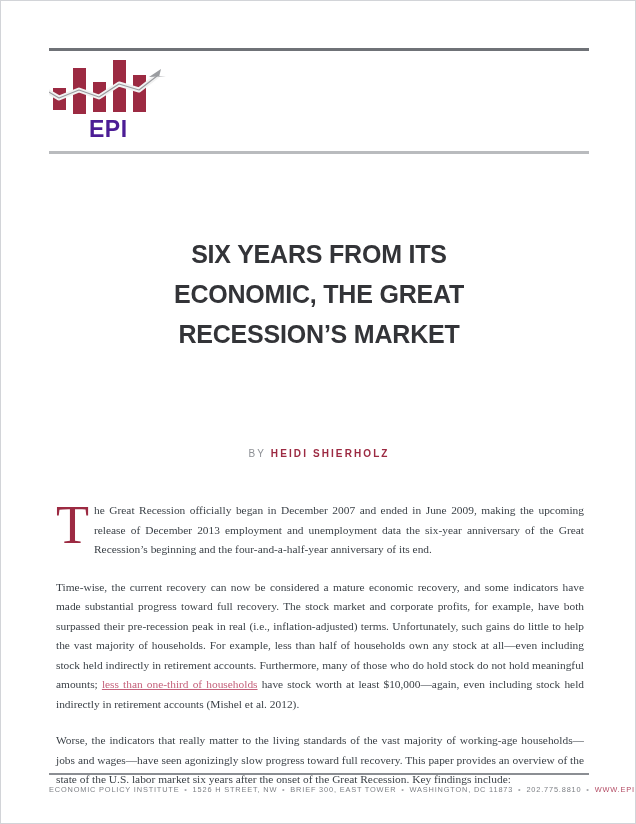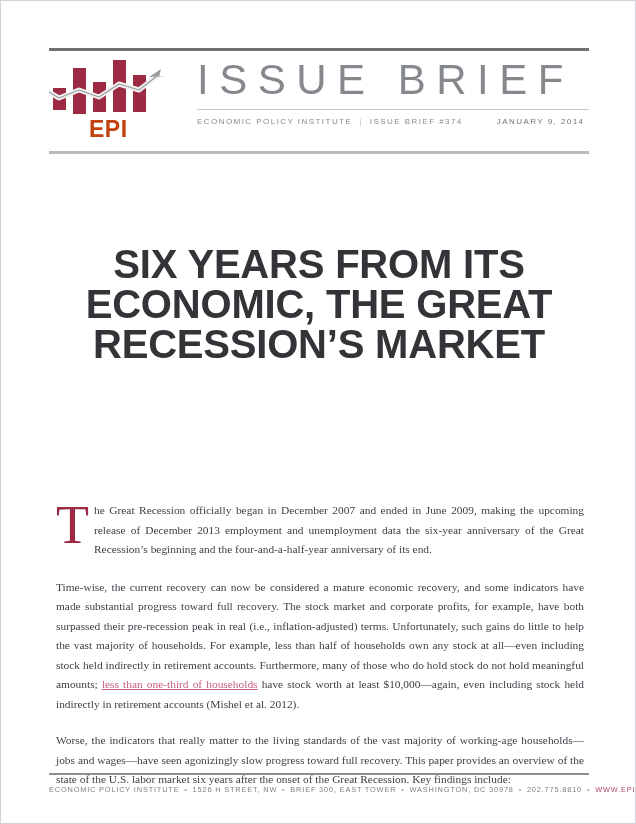--- a/index.html
+++ b/index.html
@@ -54,21 +54,21 @@
     height: 66px;
   }
   .logo-epi {
     position: absolute;
     left: 40px;
     top: 61px;
     font-family: "Liberation Sans", sans-serif;
     font-weight: 700;
     font-size: 23px;
     letter-spacing: 0.5px;
-    color: #c2410c;
+    color: #4c1d95;
     line-height: 1;
   }
   .brand-block {
     position: absolute;
     left: 148px;
     top: 0px;
     width: 392px;
   }
   .brand-title {
     font-family: "Liberation Sans", sans-serif;
@@ -114,21 +114,21 @@
 
   
   .doc-title {
     position: absolute;
     left: 68px;
     top: 216px;
     width: 500px;
     text-align: center;
     font-family: "Liberation Sans", sans-serif;
     font-weight: 700;
-    font-size: 40px;
+    font-size: 25px;
     line-height: 40px;
     letter-spacing: -0.2px;
     color: #333438;
   }
   .byline {
     position: absolute;
     left: 68px;
     top: 447px;
     width: 500px;
     text-align: center;
@@ -222,42 +222,36 @@
         <rect x="44" y="25" width="13" height="30" fill="#9c2a42"></rect>
         <rect x="64" y="3" width="13" height="52" fill="#9c2a42"></rect>
         <rect x="84" y="18" width="13" height="37" fill="#9c2a42"></rect>
         <polyline points="-2,34 10,41 30,33 50,40 70,27 90,33 108,19" fill="none" stroke="#f2f2f2" stroke-width="5" stroke-linejoin="round" stroke-linecap="round"></polyline>
         <polyline points="-2,34 10,41 30,33 50,40 70,27 90,33 108,19" fill="none" stroke="#9a9ca0" stroke-width="1.2" stroke-linejoin="round" stroke-linecap="round"></polyline>
         <path d="M100,20 L112,12 L110,20 L117,19 Z" fill="#9a9ca0"></path>
       </svg>
       <div class="logo-epi">EPI</div>
     </div>
 
-    <div class="brand-block">
-      <div class="brand-title">ISSUE BRIEF</div>
-      <div class="brand-rule"></div>
-      <div class="brand-meta">
-        <span>ECONOMIC POLICY INSTITUTE</span>
-        <span class="sep">|</span>
-        <span>ISSUE BRIEF #374</span>
-        <span class="date">JANUARY 9, 2014</span>
-      </div>
-    </div>
 
   </div>
 
   <div class="rule-header-bottom"></div>
 
   <h1 class="doc-title">
     <span>SIX YEARS FROM ITS</span><br>
     <span>ECONOMIC, THE GREAT</span><br>
     <span>RECESSION’S MARKET</span><br>
     <br>
   </h1>
 
+  <div class="byline">
+    <span class="by">BY</span>
+    <span class="author">HEIDI SHIERHOLZ</span>
+  </div>
 
   <div class="body-copy">
 
     <p class="para lead">
       <span class="dropcap">T</span><span>he Great Recession officially began in December 2007 and ended in June 2009, making the upcoming release of December 2013 employment and unemployment data the six-year anniversary of the Great Recession’s beginning and the four-and-a-half-year anniversary of its end.</span>
     </p>
 
     <p class="para">
       <span>Time-wise, the current recovery can now be considered a mature economic recovery, and some indicators have made substantial progress toward full recovery. The stock market and corporate profits, for example, have both surpassed their pre-recession peak in real (i.e., inflation-adjusted) terms. Unfortunately, such gains do little to help the vast majority of households. For example, less than half of households own any stock at all—even including stock held indirectly in retirement accounts. Furthermore, many of those who do hold stock do not hold meaningful amounts; </span><span class="link">less than one-third of households</span><span> have stock worth at least $10,000—again, even including stock held indirectly in retirement accounts (Mishel et al. 2012).</span>
     </p>
@@ -270,20 +264,20 @@
 
   <div class="rule-footer"></div>
 
   <div class="footer">
     <span>ECONOMIC POLICY INSTITUTE</span>
     <span class="dot">•</span>
     <span>1526 H STREET, NW</span>
     <span class="dot">•</span>
     <span>BRIEF 300, EAST TOWER</span>
     <span class="dot">•</span>
-    <span>WASHINGTON, DC 30978</span>
+    <span>WASHINGTON, DC 11873</span>
     <span class="dot">•</span>
     <span>202.775.8810</span>
     <span class="dot">•</span>
     <span class="url">WWW.EPI.ORG</span>
   </div>
 
 </div>
 
 </body></html>

